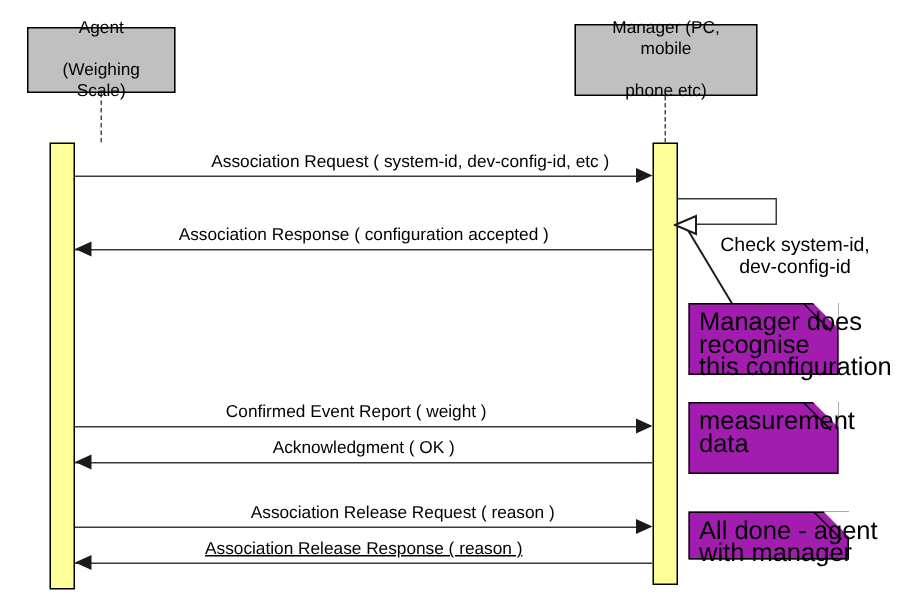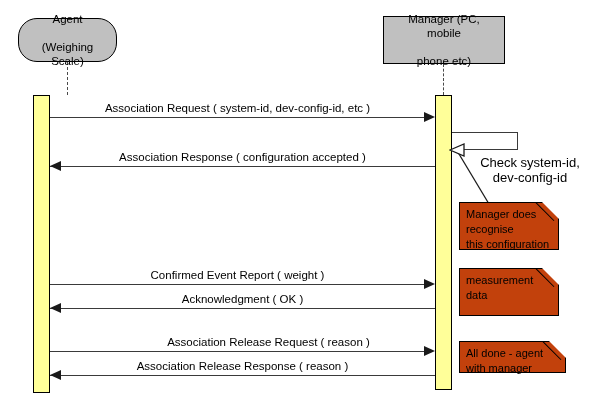--- a/index.html
+++ b/index.html
@@ -94,24 +94,24 @@
     border-right: 1.6px solid #3a3a3a;
     border-bottom: 1.6px solid #3a3a3a;
     border-left: none;
     box-sizing: border-box;
     z-index: 3;
   }
 
   
   .note {
     position: absolute;
-    background: #c2410c;
+    background: #a21caf;
     border: 1.4px solid #000000;
     box-sizing: border-box;
-    font-size: 11px;
+    font-size: 17px;
     line-height: 15px;
     padding: 4px 5px 2px 6px;
     z-index: 7;
   }
   .note-fold {
     position: absolute;
     top: -1px;
     right: -1px;
     width: 0; height: 0;
     border-left: 17px solid transparent;
@@ -154,40 +154,40 @@
   .leader { position: absolute; z-index: 2; }
 </style>
 </head>
 <body>
 
 <div id="canvas">
 
   <div class="lifeline" style="left:67px; top:62px; height:33px;"></div>
   <div class="lifeline" style="left:443px; top:64px; height:31px;"></div>
 
-  <div class="participant" style="left:18px; top:18px; width:99px; height:44px;border-radius:19px;">
+  <div class="participant" style="left:18px; top:18px; width:99px; height:44px;">
     <span>
       <span>Agent</span><br>
       <span>(Weighing Scale)</span>
     </span>
   </div>
 
   <div class="participant" style="left:383px; top:16px; width:122px; height:48px;">
     <span>
       <span>Manager (PC, mobile</span><br>
       <span>phone etc)</span>
     </span>
   </div>
 
   <div class="activation" style="left:33px; top:95px; width:17px; height:298px;"></div>
   <div class="activation" style="left:435px; top:95px; width:17px; height:295px;"></div>
 
   <div class="msg-line" style="left:50px; top:117px; width:375px;"></div>
   <div class="arrow-head arrow-right" style="left:424px; top:112px;"></div>
-  <div class="msg-label" style="left:50px; top:102px; width:375px;">Association Request ( system-id, dev-config-id, etc )</div>
+  <div class="msg-label" style="left:50px; top:102px; width:375px;padding-left:36px;">Association Request ( system-id, dev-config-id, etc )</div>
 
   <div class="msg-line" style="left:50px; top:166px; width:385px;"></div>
   <div class="arrow-head arrow-left" style="left:50px; top:161px;"></div>
   <div class="msg-label" style="left:50px; top:151px; width:385px;">Association Response ( configuration accepted )</div>
 
   <div class="selfmsg-box" style="left:451px; top:132px; width:67px; height:18px;"></div>
 
   <svg class="abs" style="left:449px; top:142px; width:16px; height:16px; z-index:5;" viewBox="0 0 16 16">
     <polygon points="1,8 15,2 15,14" fill="#ffffff" stroke="#1a1a1a" stroke-width="1.3"></polygon>
   </svg>
@@ -235,15 +235,15 @@
     <div class="note-fold"></div>
     <div class="note-fold-edge"></div>
     <div class="note-text">
       <div>All done - agent</div>
       <div>with manager</div>
     </div>
   </div>
 
   <div class="msg-line" style="left:50px; top:375px; width:385px;"></div>
   <div class="arrow-head arrow-left" style="left:50px; top:370px;"></div>
-  <div class="msg-label" style="left:50px; top:360px; width:385px;">Association Release Response ( reason )</div>
+  <div class="msg-label" style="left:50px; top:360px; width:385px;text-decoration:underline;">Association Release Response ( reason )</div>
 
 </div>
 
 </body></html>

